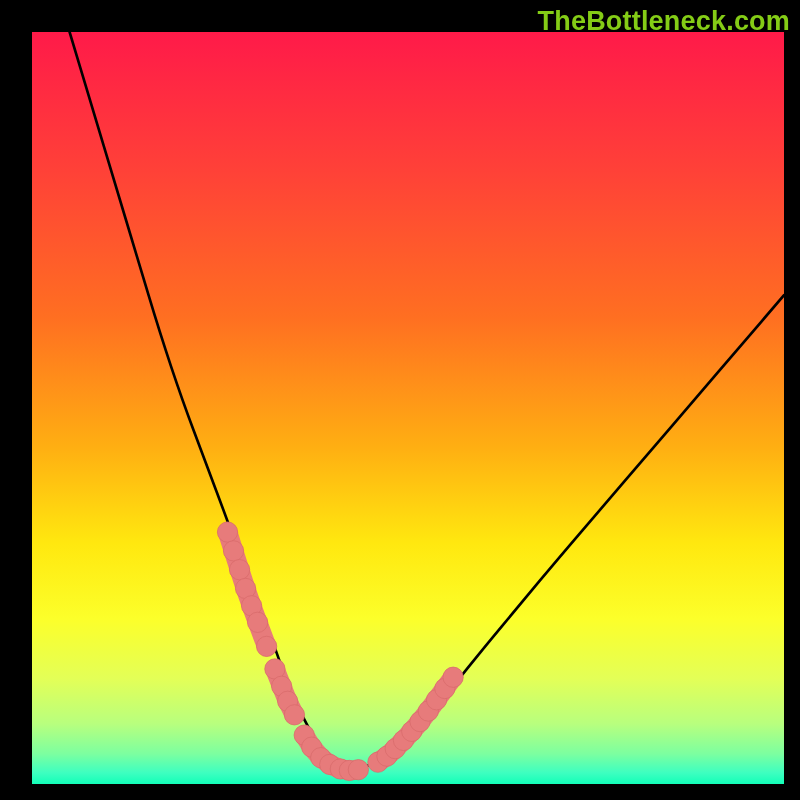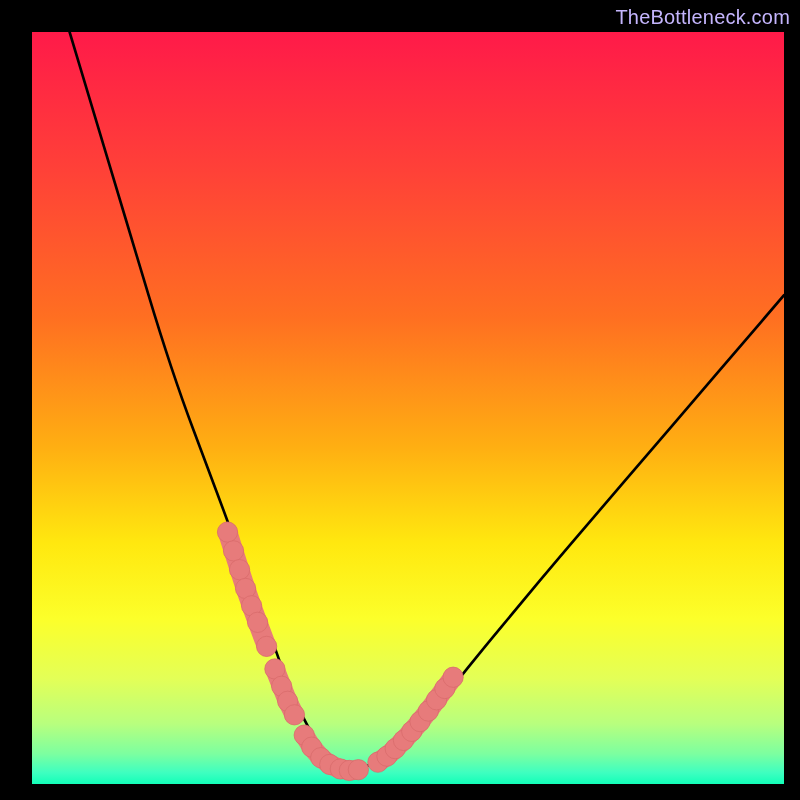--- a/index.html
+++ b/index.html
@@ -31,23 +31,23 @@
     position: absolute;
     left: 0;
     top: 0;
     width: 100%;
     height: 100%;
   }
   .watermark {
     position: absolute;
     top: 6px;
     right: 10px;
-    color: #c4b5fd;
-    font-size: 20px;
-    font-weight: 400;
+    color: #84cc16;
+    font-size: 27px;
+    font-weight: 700;
     letter-spacing: 0.2px;
     user-select: none;
   }
   svg.curve {
     position: absolute;
     left: 0;
     top: 0;
     width: 100%;
     height: 100%;
     overflow: visible;

